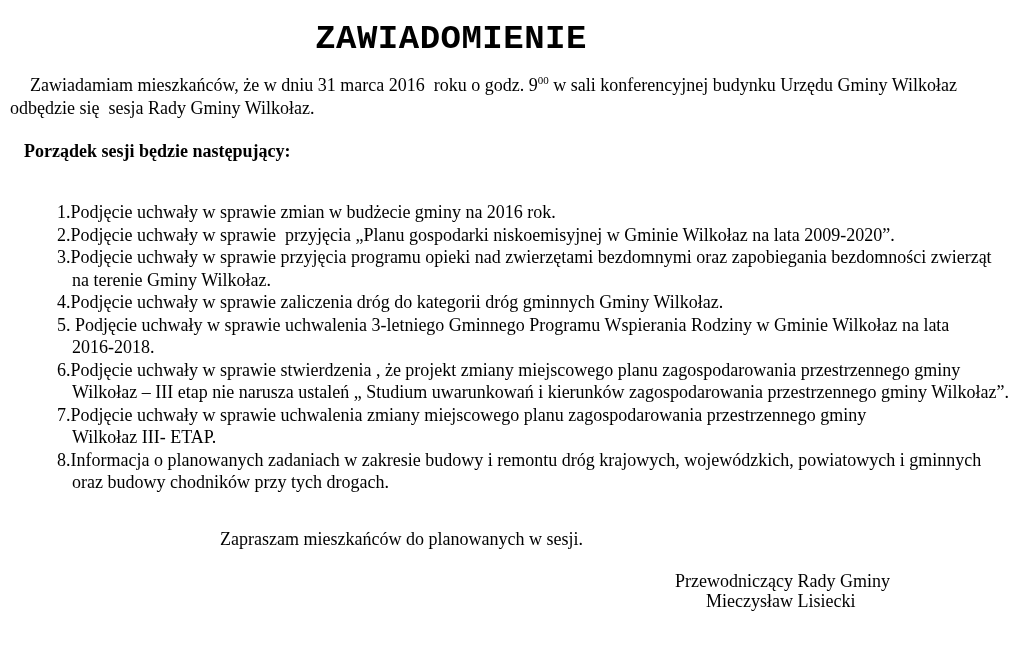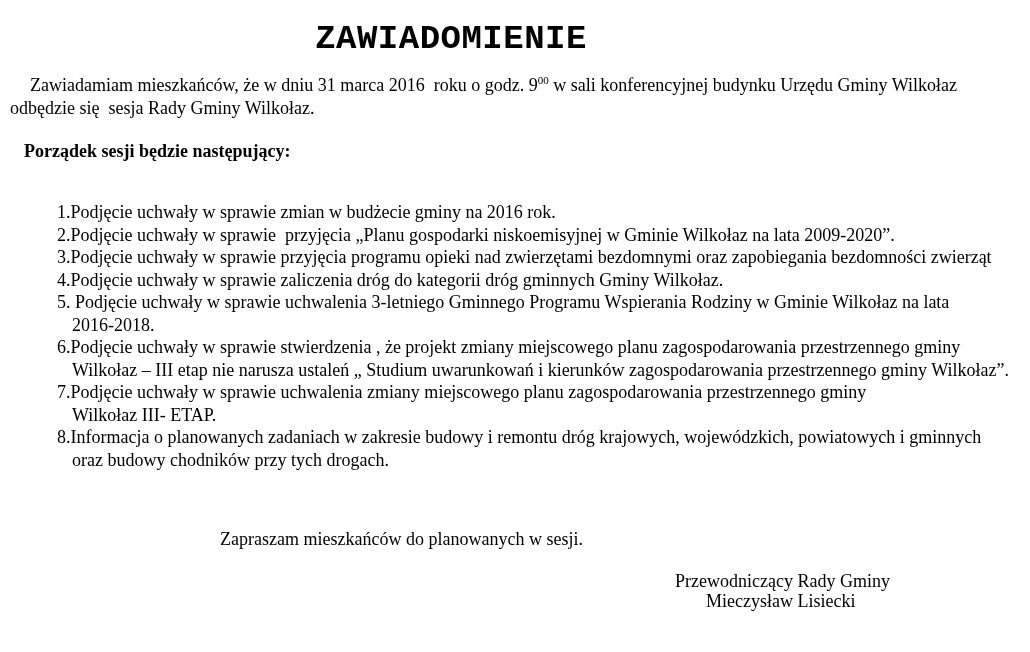--- a/index.html
+++ b/index.html
@@ -88,20 +88,21 @@
 
   <div class="agenda">
     <div>
       <span class="t">1.Podjęcie uchwały w sprawie zmian w budżecie gminy na 2016 rok.</span>
     </div>
     <div>
       <span class="t">2.Podjęcie uchwały w sprawie  przyjęcia „Planu gospodarki niskoemisyjnej w Gminie Wilkołaz na lata 2009-2020”.</span>
     </div>
     <div>
       <span class="t">3.Podjęcie uchwały w sprawie przyjęcia programu opieki nad zwierzętami bezdomnymi oraz zapobiegania bezdomności zwierząt</span>
+      <span class="t cont">na terenie Gminy Wilkołaz.</span>
     </div>
     <div>
       <span class="t">4.Podjęcie uchwały w sprawie zaliczenia dróg do kategorii dróg gminnych Gminy Wilkołaz.</span>
     </div>
     <div>
       <span class="t">5. Podjęcie uchwały w sprawie uchwalenia 3-letniego Gminnego Programu Wspierania Rodziny w Gminie Wilkołaz na lata</span>
       <span class="t cont">2016-2018.</span>
     </div>
     <div>
       <span class="t">6.Podjęcie uchwały w sprawie stwierdzenia , że projekt zmiany miejscowego planu zagospodarowania przestrzennego gminy</span>

